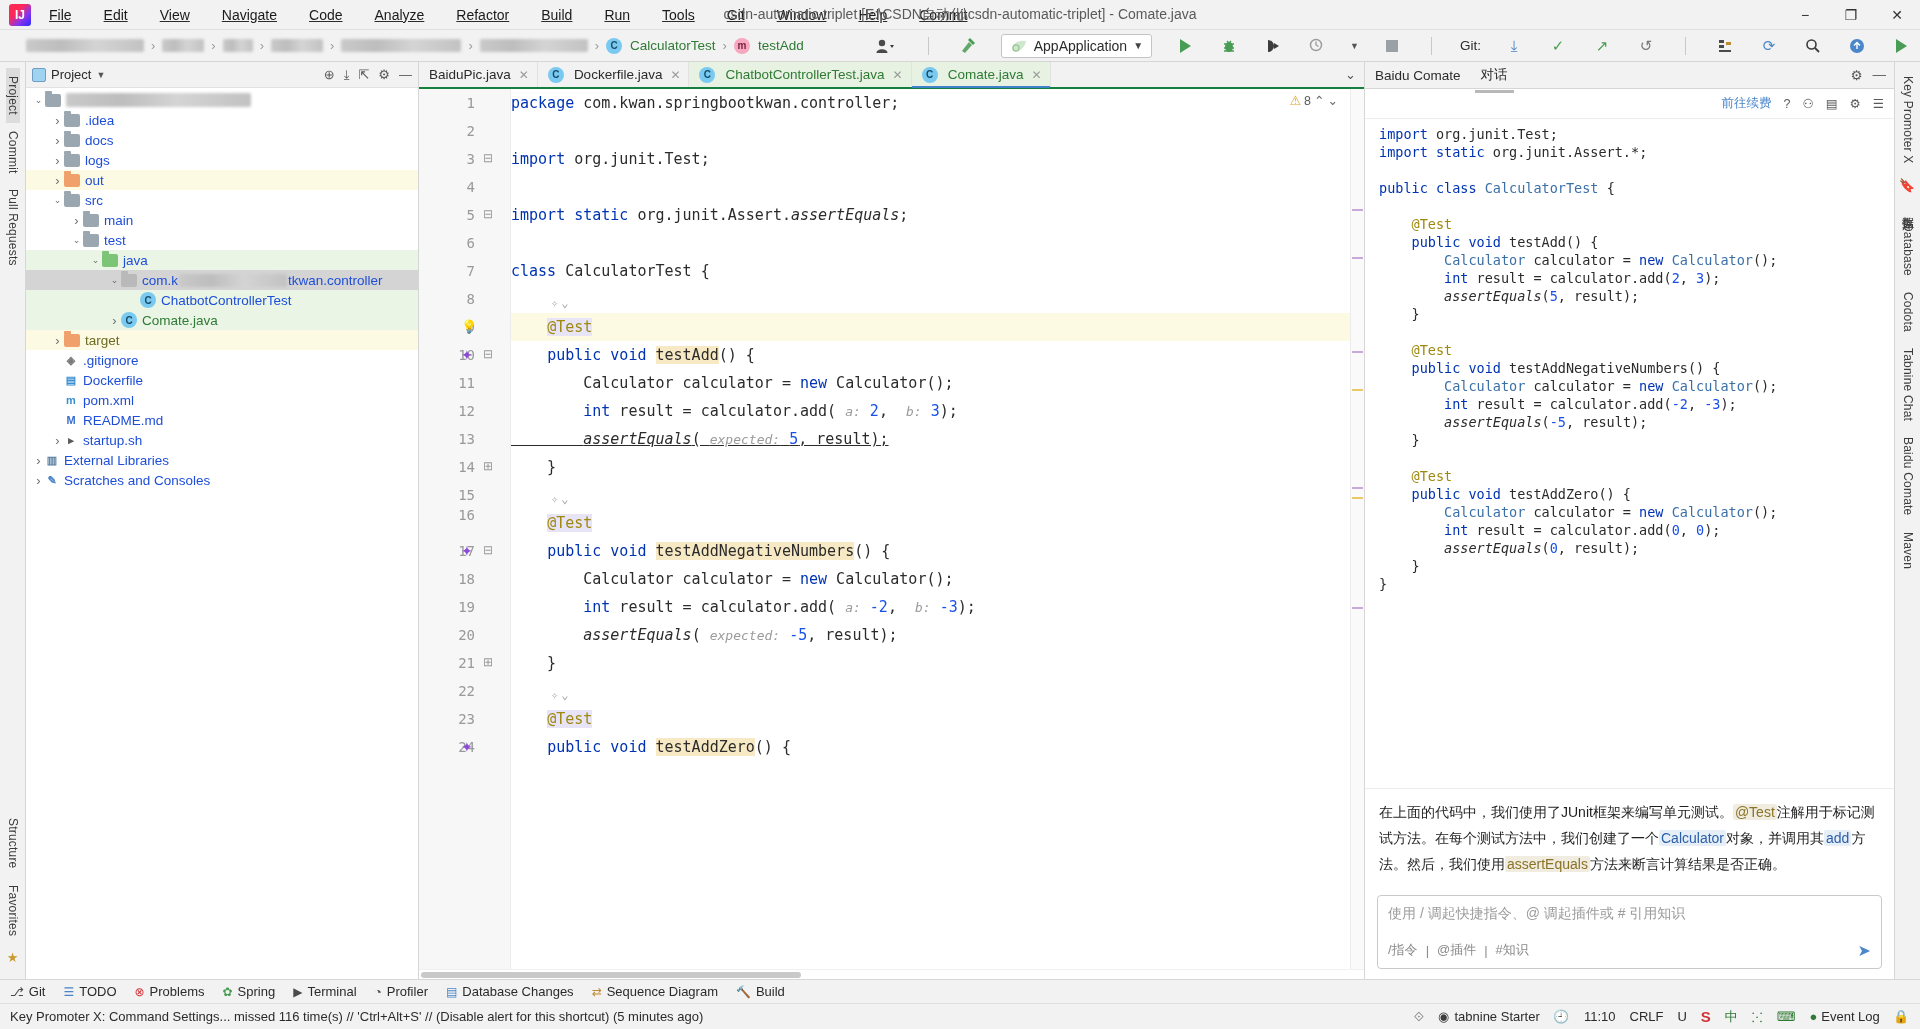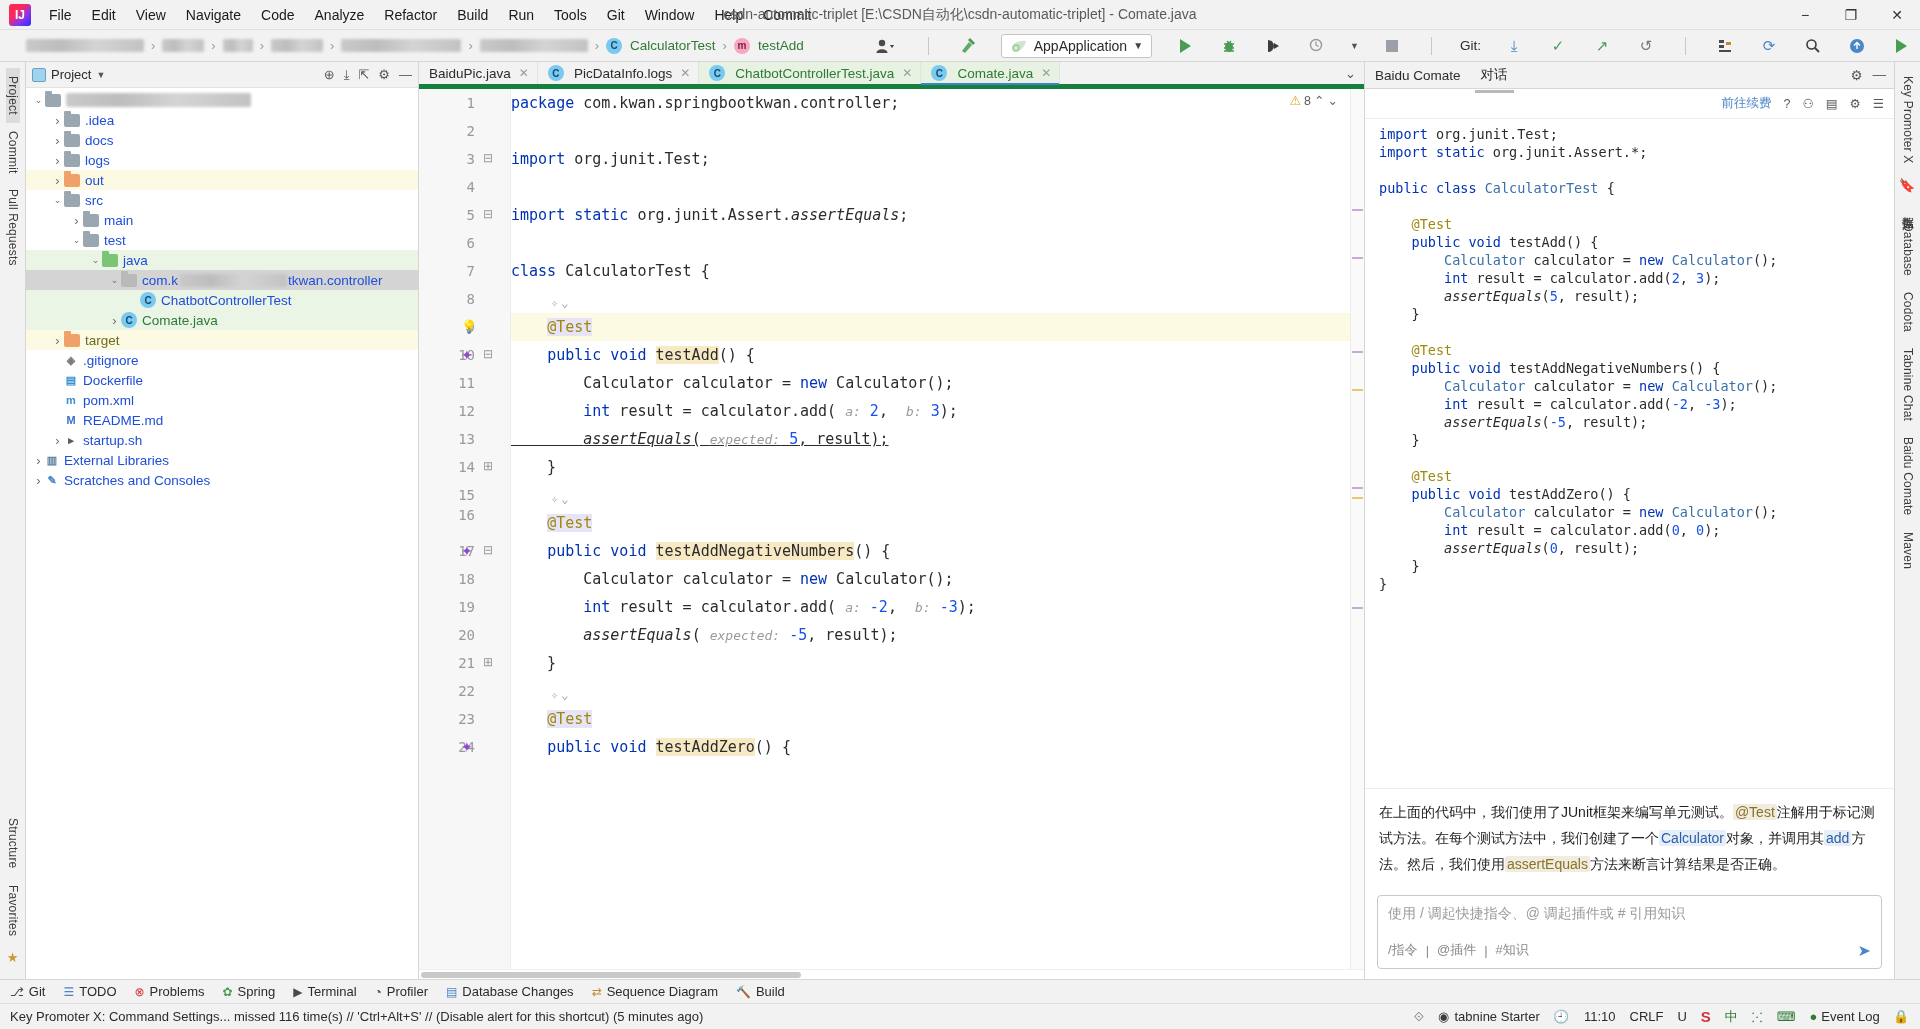--- a/index.html
+++ b/index.html
@@ -10,21 +10,21 @@
     background: #f2f2f2; overflow: hidden;
   }
   .app { width: 1920px; height: 1029px; display: flex; flex-direction: column; position: relative; }
 
   
   .titlebar { height: 30px; background: #f2f2f2; display: flex; align-items: center;
               border-bottom: 1px solid #e0e0e0; flex: 0 0 30px; position: relative; }
   .ij-logo { width: 22px; height: 22px; margin: 0 8px 0 9px; border-radius: 3px;
              background: linear-gradient(135deg,#fe2857 0%,#fe2857 35%,#8b35e8 65%,#2b2bff 100%);
              display:flex;align-items:center;justify-content:center;color:#fff;font-weight:bold;font-size:12px; }
-  .menu { display: flex; align-items: center; gap: 0; }
+  .menu { display: flex; align-items: center; gap: 12px; text-decoration: underline; }
   .menu-item { padding: 4px 10px; font-size: 14px; color: #1a1a1a; cursor: default; }
   .win-title { position: absolute; left: 0; right: 0; text-align: center; font-size: 14px;
                color: #5a5a5a; pointer-events: none; }
   .win-btns { margin-left: auto; display: flex; height: 30px; }
   .win-btn { width: 46px; height: 30px; display: flex; align-items: center; justify-content: center;
              font-size: 14px; color: #333; }
 
   
   .toolbar { height: 32px; background: #f2f2f2; display: flex; align-items: center;
              border-bottom: 1px solid #d6d6d6; flex: 0 0 32px; padding-left: 26px; gap: 0; }
@@ -95,21 +95,21 @@
         justify-content: center; margin-right: 5px; flex: 0 0 16px; }
   .fileico { width: 14px; height: 16px; margin-right: 5px; flex: 0 0 14px; font-size: 11px;
              display:inline-flex; align-items:center; justify-content:center; }
   .nlabel { color: #1d4ed8; }
   .nlabel.green { color: #2f7a34; }
   .nlabel.olive { color: #6b6b1f; }
 
   
   .editor-wrap { flex: 1; display: flex; flex-direction: column; min-width: 0; background: #fff; }
   .tabs { height: 27px; background: #f2f2f2; display: flex; align-items: stretch;
-          border-bottom: 5px solid #15803d; flex: 0 0 27px; }
+          border-bottom: 2px solid #15803d; flex: 0 0 27px; }
   .tab { display: flex; align-items: center; gap: 5px; padding: 0 8px 0 10px; font-size: 13.5px;
          border-right: 1px solid #e2e2e2; position: relative; white-space: nowrap; }
   .tab.active { background: #e7f2e2; }
   .tab.active:after { content:''; position:absolute; left:0; right:0; bottom:-1px; height:2px; background:#4083c9; }
   .tab .x { color: #9a9a9a; font-size: 12px; margin-left: 3px; }
   .tab-lbl.green { color: #2f7a34; }
   .tabs-right { margin-left: auto; display: flex; align-items: center; padding: 0 8px; color: #555; }
 
   .code-area { flex: 1; display: flex; position: relative; overflow: hidden; background: #fff; }
   .gutter { width: 92px; background: #f7f7f7; border-right: 1px solid #ececec; flex: 0 0 92px;
@@ -445,21 +445,21 @@
     </div>
 
     <div class="editor-wrap">
       <div class="tabs">
         <div class="tab">
           <span class="tab-lbl">BaiduPic.java</span>
           <span class="x">✕</span>
         </div>
         <div class="tab">
           <span class="ci">C</span>
-          <span class="tab-lbl">PicDataInfo.logs</span>
+          <span class="tab-lbl">Dockerfile.java</span>
           <span class="x">✕</span>
         </div>
         <div class="tab" style="background:#e7f2e2">
           <span class="ci">C</span>
           <span class="tab-lbl green">ChatbotControllerTest.java</span>
           <span class="x">✕</span>
         </div>
         <div class="tab active">
           <span class="ci">C</span>
           <span class="tab-lbl green">Comate.java</span>

